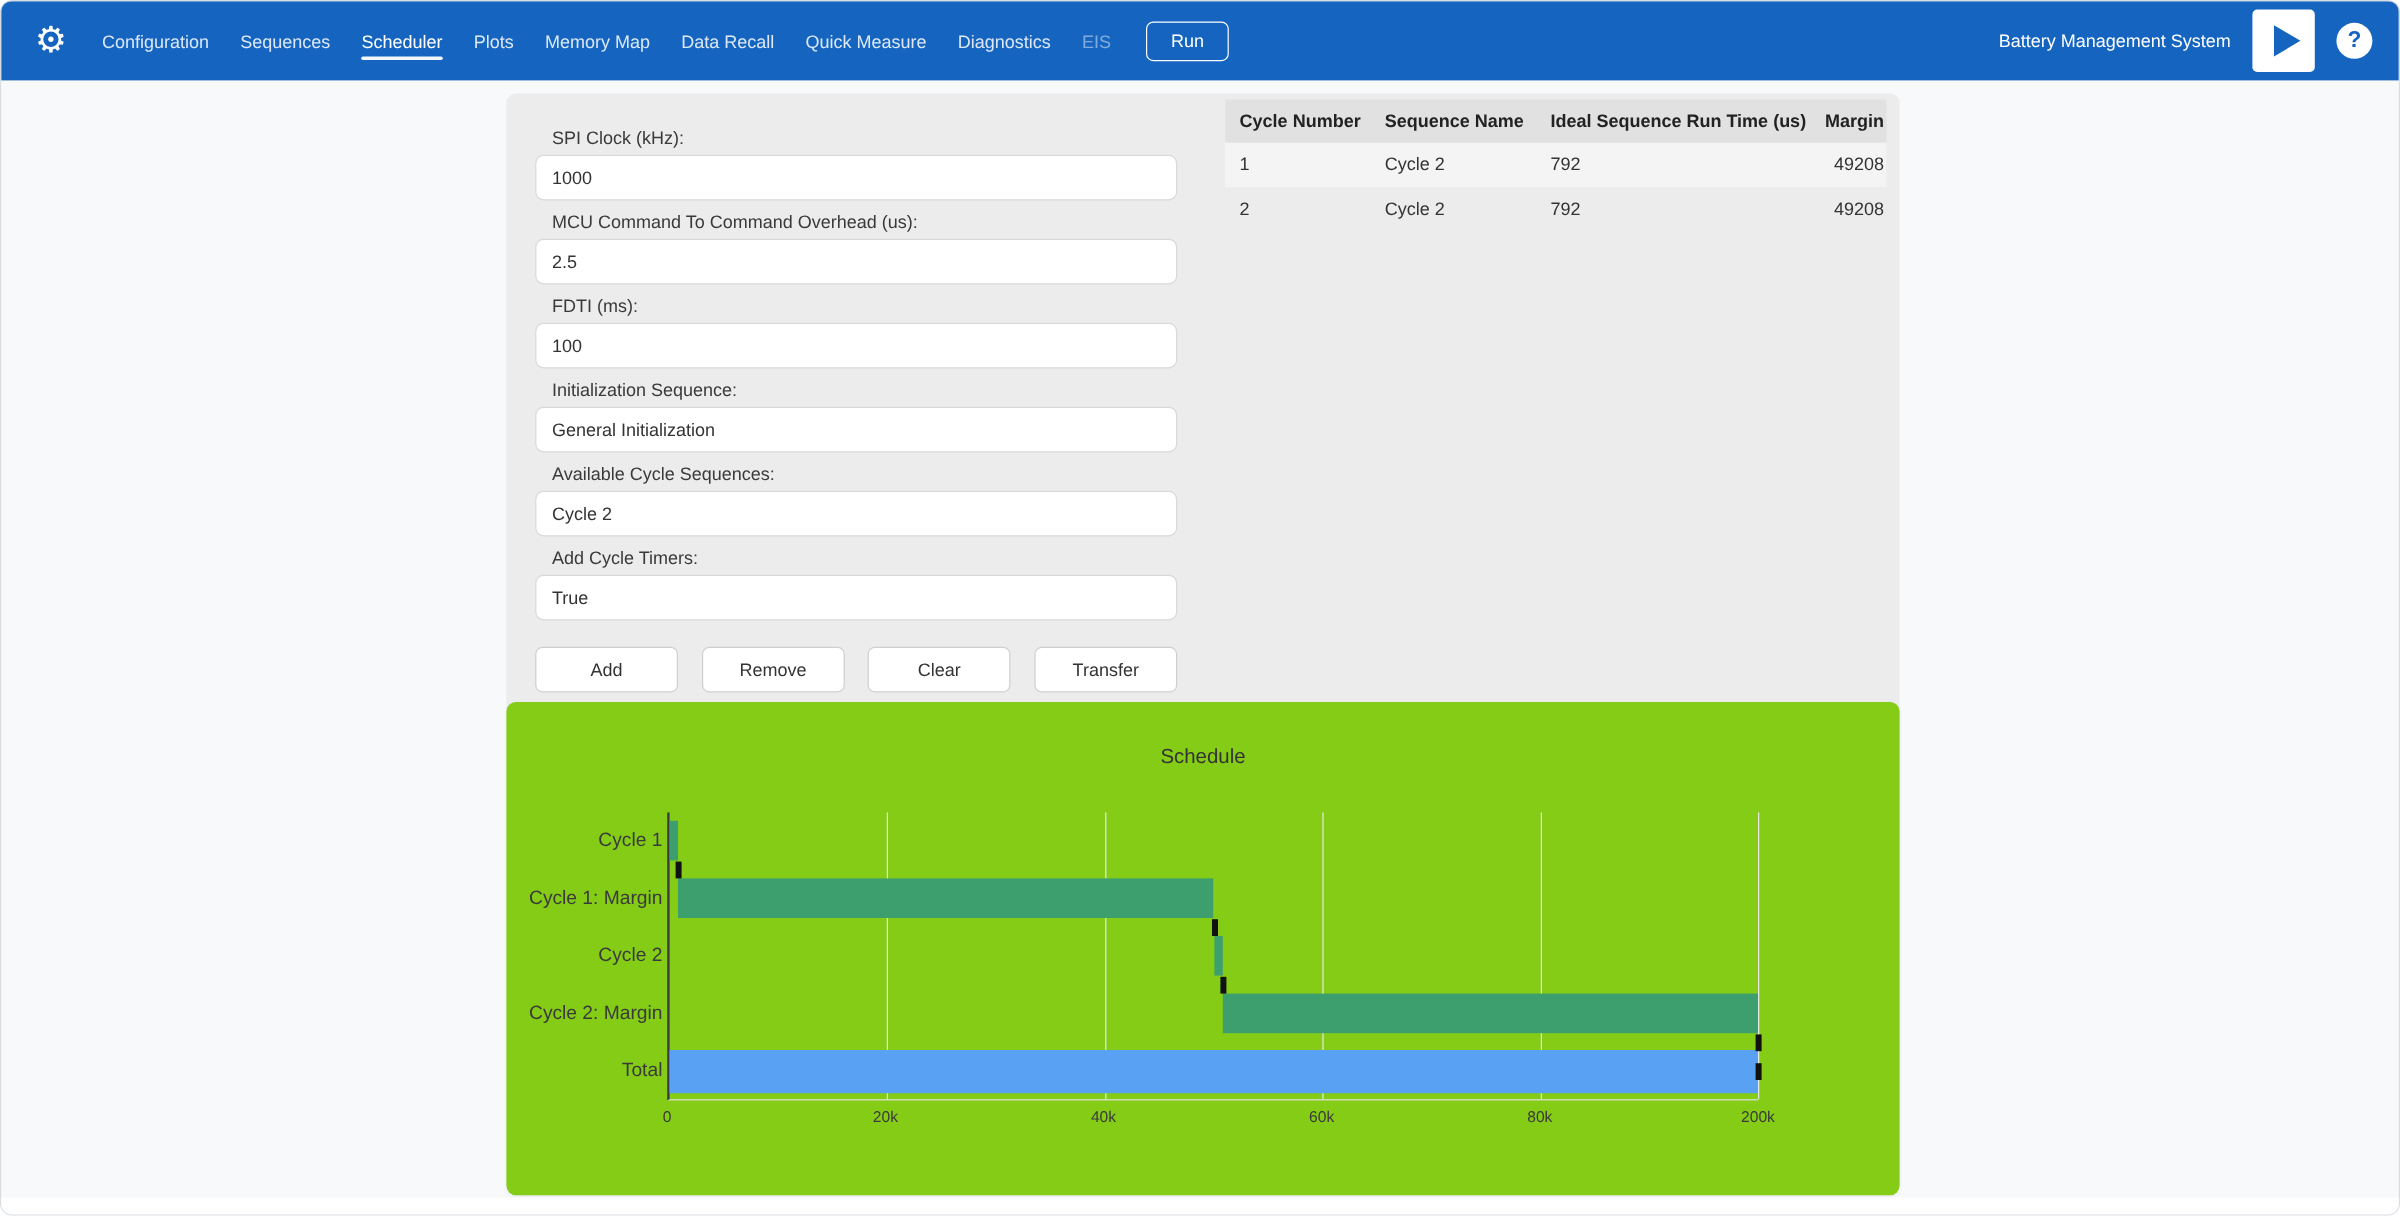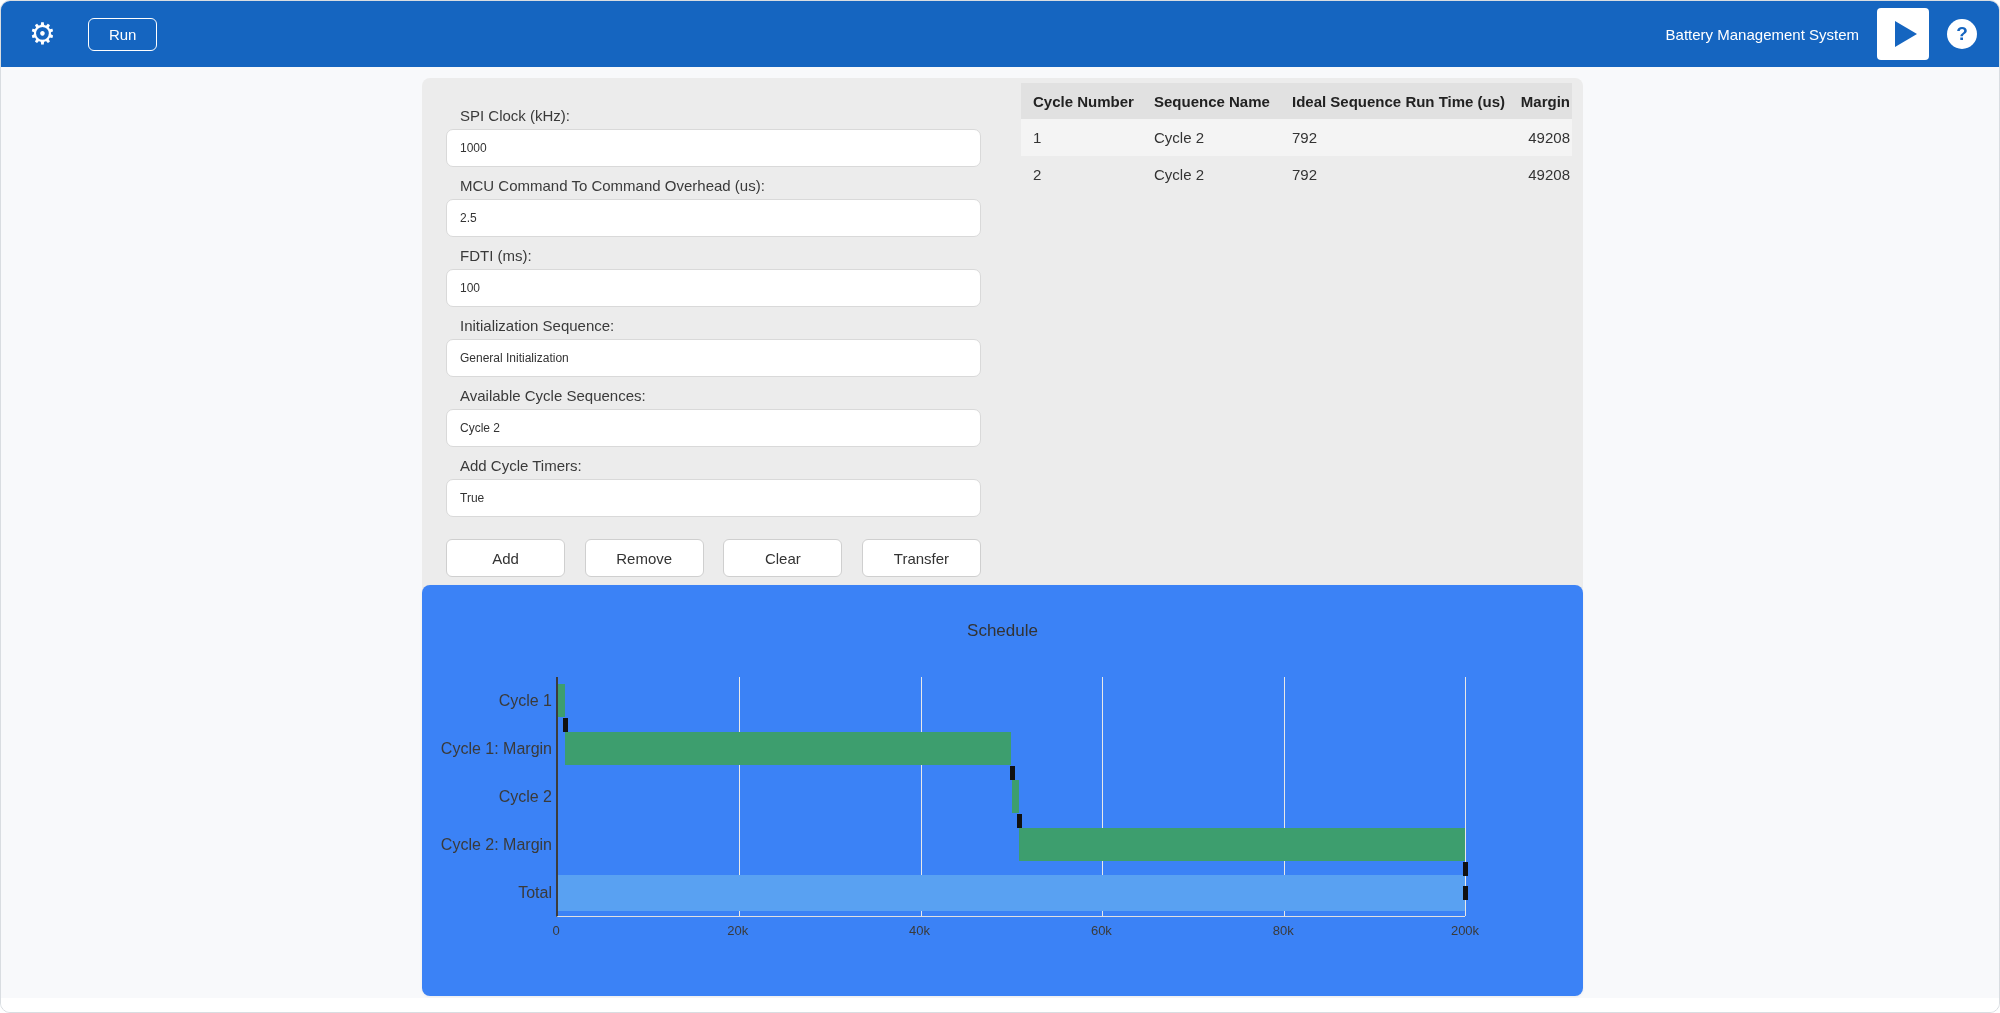--- a/index.html
+++ b/index.html
@@ -50,21 +50,21 @@
   
   .config-card {
     position: absolute; left: 421px; top: 77px; width: 1161px;
     background: #ececec; border-radius: 8px; padding: 5px 11px 18px 24px;
     display: flex;
   }
   .form-col { width: 535px; margin-top: 14px; }
   .field-label { font-size: 15px; color: #3a3a3a; margin: 10px 0 5px 14px; }
   .field-input {
     width: 100%; height: 38px; background: #fff; border: 1px solid #d9d9d9;
-    border-radius: 7px; padding: 0 13px; font-size: 12px; color: #333;
+    border-radius: 7px; padding: 0 13px; font-size: 15px; color: #333;
     font-family: inherit; outline: none;
   }
   .btn-row { display: flex; justify-content: space-between; margin-top: 22px; }
   .form-btn {
     width: 119px; height: 38px; background: #fff; border: 1px solid #cfcfcf;
     border-radius: 6px; font-size: 15px; color: #333; font-family: inherit; cursor: pointer;
   }
 
   
   .table-col { margin-left: 40px; flex: 1; }
@@ -75,21 +75,21 @@
   .t-row.even { background: #ececec; }
   .t-cell { padding-left: 12px; overflow: hidden; white-space: nowrap; }
   .t-cell.c0 { width: 121px; }
   .t-cell.c1 { width: 138px; }
   .t-cell.c2 { width: 232px; }
   .t-cell.c3 { width: 60px; text-align: right; padding-left: 0; padding-right: 2px; }
 
   
   .schedule-card {
     position: absolute; left: 421px; top: 584px; width: 1161px; height: 411px;
-    background: #3b82f6; border-radius: 8px; box-shadow: 0 1px 3px rgba(0,0,0,0.06);
+    background: #84cc16; border-radius: 8px; box-shadow: 0 1px 3px rgba(0,0,0,0.06);
   }
   .schedule-title { text-align: center; padding-top: 36px; font-size: 17px; color: #333; }
   .chart { position: absolute; inset: 0; }
   .plot {
     position: absolute; left: 134px; top: 92px; width: 909px; height: 240px;
     border-left: 2px solid #3c3c3c; border-bottom: 1px solid #e0e0e0;
   }
   .gridline { position: absolute; top: 0; bottom: 0; width: 1px; background: #e8e8e8; }
   .bar { position: absolute; }
   .cap { position: absolute; width: 5px; height: 14px; background: #111; z-index: 3; }
@@ -109,20 +109,31 @@
 
   .footer-strip { position: absolute; left: 0; right: 0; bottom: 0; height: 14px; background: #fff; }
 </style>
 </head>
 <body>
 
 <div class="app">
 
   <div class="navbar">
     <div class="gear">⚙</div>
+    <div id="nav-items" style="display:flex;align-items:center;">
+        <div class="nav-item">Configuration</div>
+        <div class="nav-item">Sequences</div>
+        <div class="nav-item active">Scheduler</div>
+        <div class="nav-item">Plots</div>
+        <div class="nav-item">Memory Map</div>
+        <div class="nav-item">Data Recall</div>
+        <div class="nav-item">Quick Measure</div>
+        <div class="nav-item">Diagnostics</div>
+        <div class="nav-item disabled">EIS</div>
+      </div>
     <button class="run-btn">Run</button>
     <div class="nav-right">
       <div class="app-title">Battery Management System</div>
       <div class="play-btn">
         <div class="play-tri"></div>
       </div>
       <div class="help-btn">?</div>
     </div>
   </div>
 

